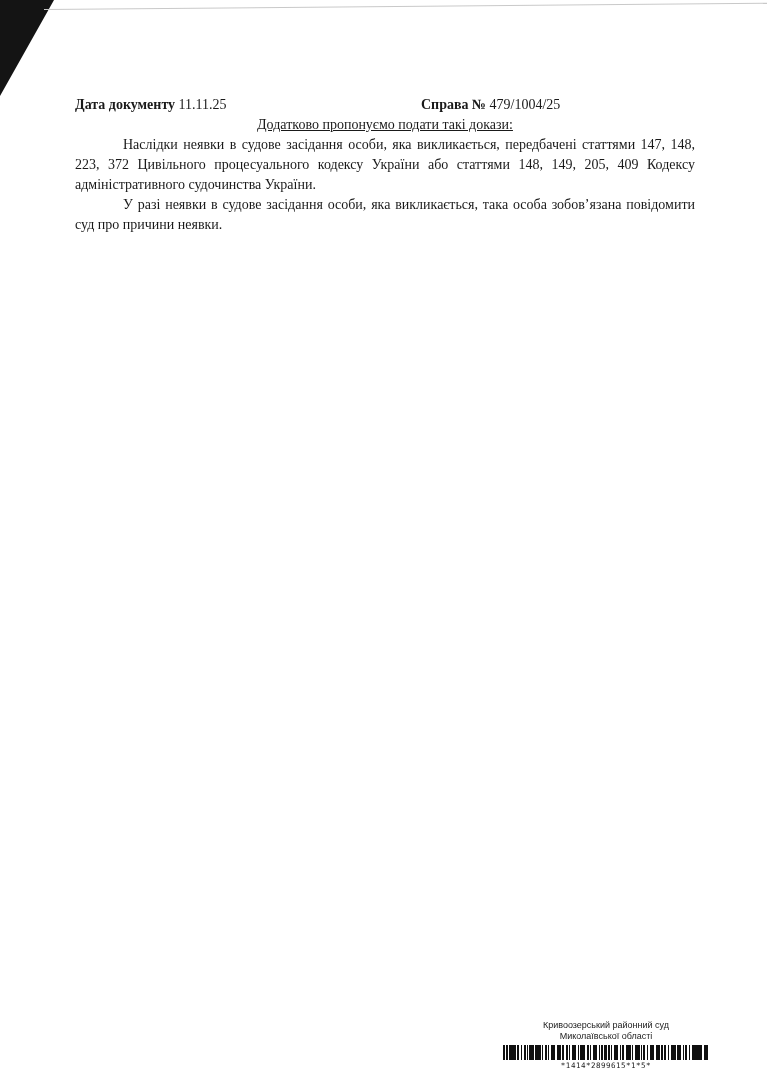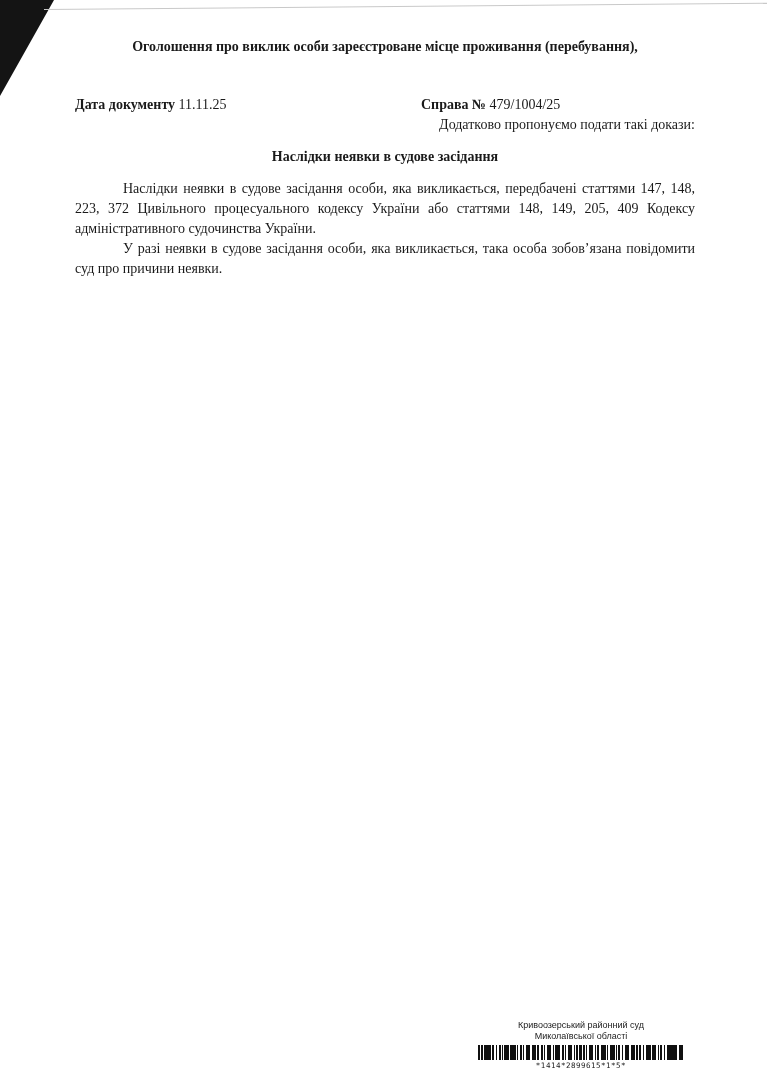--- a/index.html
+++ b/index.html
@@ -61,32 +61,33 @@
   }
   .para {
     text-align: justify;
     margin: 0;
   }
   .para-first {
     margin-top: 36px;
   }
   .indent { text-indent: 48px; }
   .evidence-line {
-    text-align: right;
+    text-align: center;
     margin: 0;
+    text-decoration: underline;
   }
   .section-heading {
     text-align: center;
     font-weight: bold;
     margin-top: 12px;
     margin-bottom: 12px;
   }
   .footer {
     position: absolute;
-    left: 478px;
+    left: 503px;
     top: 1020px;
     width: 206px;
     text-align: center;
   }
   .court-line {
     font-family: "Liberation Sans", sans-serif;
     font-size: 9px;
     line-height: 11px;
     color: #222;
   }
@@ -114,38 +115,37 @@
 <body>
 
 <div class="page">
 
   <div class="artifact-corner"></div>
   <div class="artifact-topline"></div>
 
   <div class="content">
 
     <div class="title">
-      <span>Оголошення про виклик особи зареєстроване місце проживання (перебування),</span><br>
+      <br>
     </div>
 
     <div class="meta-row">
       <span class="meta-item">
         <b>Дата документу</b>
         <span>11.11.25</span>
       </span>
       <span class="meta-item meta-case">
         <b>Справа №</b>
         <span>479/1004/25</span>
       </span>
     </div>
 
 
     <p class="para evidence-line">Додатково пропонуємо подати такі докази:</p>
 
-    <div class="section-heading">Наслідки неявки в судове засідання</div>
 
     <p class="para indent">Наслідки неявки в судове засідання особи, яка викликається, передбачені статтями 147, 148, 223, 372 Цивільного процесуального кодексу України або статтями 148, 149, 205, 409 Кодексу адміністративного судочинства України.</p>
 
     <p class="para indent">У разі неявки в судове засідання особи, яка викликається, така особа зобов’язана повідомити суд про причини неявки.</p>
 
   </div>
 
   <div class="footer">
     <div class="court-line">Кривоозерський районний суд</div>
     <div class="court-line">Миколаївської області</div>

